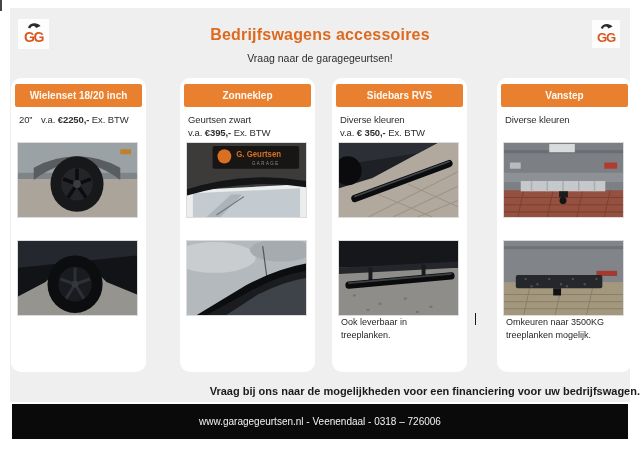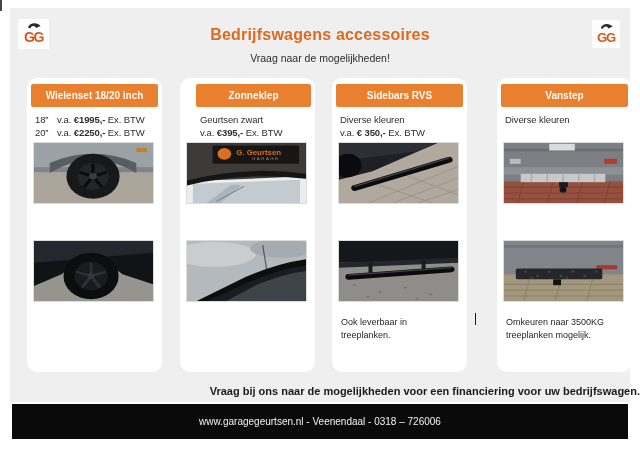--- a/index.html
+++ b/index.html
@@ -31,40 +31,40 @@
   }
   .subtitle {
     left: 0; right: 0; top: 52px; text-align: center;
     font-size: 10.5px; color: #2c2c2c;
   }
 
   .card {
     top: 78px; width: 135px; height: 294px;
     background: #ffffff; border-radius: 10px;
   }
-  .card-1 { left: 27px; }
-  .card-2 { left: 180px; padding-left: 12px; }
+  .card-1 { left: 11px; }
+  .card-2 { left: 180px; }
   .card-3 { left: 332px; }
   .card-4 { left: 485px; margin-left: 12px; }
 
   .card-header {
     margin: 6px 4px 0 4px; height: 23px; line-height: 23px;
     background: #e8802f; border-radius: 2px;
     color: #fdf8f3; font-size: 10px; font-weight: bold; text-align: center;
     white-space: nowrap;
   }
   .spec {
     margin: 6px 0 0 8px; font-size: 9.5px; line-height: 13px;
     color: #2e2e2e; letter-spacing: -0.1px; white-space: nowrap;
   }
   .spec-row { display: flex; }
   .spec-size { width: 22px; flex: none; }
 
   .photo {
-    position: absolute; left: 6px; width: 121px; height: 62px;
+    position: absolute; left: 6px; width: 121px; height: 76px;
     border: 1px solid #dcdcdc; background: #cccccc; overflow: hidden;
   }
   .photo svg { display: block; width: 100%; height: 100%; }
   .photo-top { top: 64px; }
   .photo-bottom { top: 162px; }
 
   .card-note {
     position: absolute; left: 9px; right: 8px; top: 238px;
     font-size: 9px; line-height: 12.5px; color: #262626;
   }
@@ -96,29 +96,25 @@
 </div>
 
 <div class="abs logo-box logo-right">
   <svg viewBox="0 0 32 32">
     <path d="M10 9 C 12 3.5, 20 3, 23.5 7.5 L 18.8 9.6 C 17 6.6, 13.2 7, 12.6 10.2 Z" fill="#2e2a28"></path>
     <text x="16" y="25" text-anchor="middle" font-size="15" font-weight="bold" fill="#d9571e" letter-spacing="-1.5">GG</text>
   </svg>
 </div>
 
 <h1 class="abs main-title">Bedrijfswagens accessoires</h1>
-<p class="abs subtitle">Vraag naar de mogelijkheden!</p>
+<p class="abs subtitle">Vraag naar de garagegeurtsen!</p>
 
 <section class="abs card card-1">
   <div class="card-header">Wielenset 18/20 inch</div>
   <div class="spec">
-    <div class="spec-row">
-      <span class="spec-size">18”</span>
-      <span><span>v.a.</span> <b>€1995,-</b> <span>Ex. BTW</span></span>
-    </div>
     <div class="spec-row">
       <span class="spec-size">20”</span>
       <span><span>v.a.</span> <b>€2250,-</b> <span>Ex. BTW</span></span>
     </div>
   </div>
   <figure class="photo photo-top">
     <svg viewBox="0 0 121 72" preserveAspectRatio="none">
       <rect width="121" height="72" fill="#aba49a"></rect>
       <rect width="121" height="34" fill="#9ba2a6"></rect>
       <rect y="29" width="121" height="6" fill="#7e8589"></rect>

